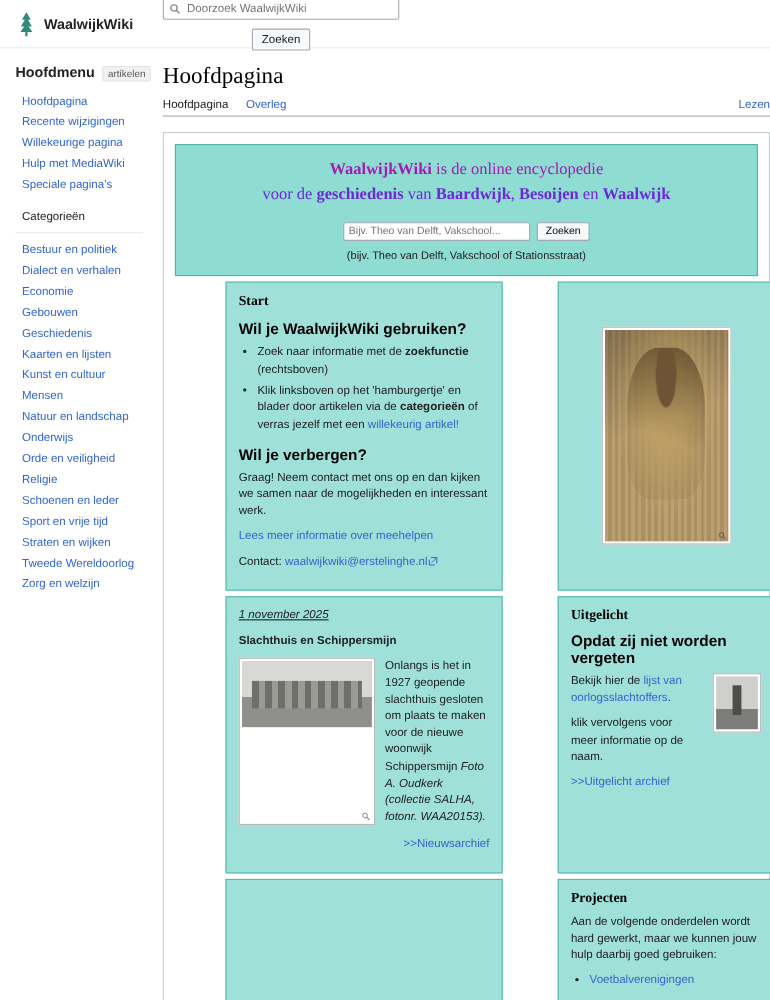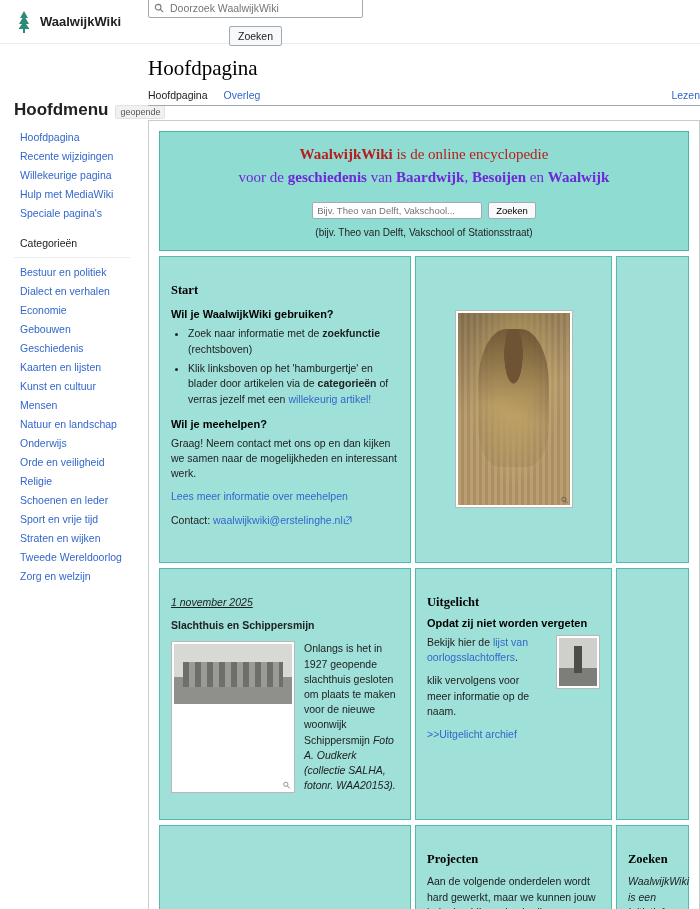--- a/index.html
+++ b/index.html
@@ -83,21 +83,21 @@
     width: 138px;
     padding: 14px 8px 0 14px;
     flex: 0 0 138px;
   }
   .menu-head {
     display: flex;
     align-items: baseline;
     gap: 7px;
     margin-bottom: 7px;
   }
-  .menu-title { font-weight: bold; font-size: 17px; color: #202122; margin-top: 42px; }
+  .menu-title { font-weight: bold; font-size: 13px; color: #202122; }
   .menu-collapse {
     font-size: 9px;
     color: #54595d;
     background: #f1f1f1;
     border: 1px solid #e3e3e3;
     border-radius: 2px;
     padding: 1px 4px;
     cursor: pointer;
   }
   .menu-group { padding: 0; margin: 0 0 12px 0; list-style: none; }
@@ -146,21 +146,21 @@
   }
   .banner {
     background: #8fdcd3;
     border: 1px solid #4cb3a8;
     padding: 14px 10px 12px 10px;
     text-align: center;
   }
   .banner .l1 {
     font-family: "Liberation Serif", serif;
     font-size: 15px;
-    color: #b91c1c;
+    color: #a21caf;
     margin-bottom: 6px;
   }
   .banner .l2 {
     font-family: "Liberation Serif", serif;
     font-size: 15px;
     color: #6d28d9;
     margin-bottom: 16px;
   }
   .banner b { font-weight: bold; }
   .banner-search {
@@ -192,36 +192,37 @@
   .banner-hint {
     margin-top: 8px;
     font-size: 10px;
     color: #222;
   }
 
   .grid-row { display: flex; gap: 4px; margin-top: 5px; }
   .cell {
     background: #9fe0d9;
     border: 1px solid #57b9ae;
-    padding: 26px 11px;
+    padding: 9px 11px;
     min-width: 0;
+    margin-left: 46px;
   }
   .cell.start { flex: 0 0 252px; }
   .cell.photo { flex: 0 0 197px; display: flex; align-items: center; justify-content: center; }
   .cell.rest  { flex: 1 1 auto; }
   .cell h3 {
     font-family: "Liberation Serif", serif;
     font-size: 12.5px;
     font-weight: bold;
     margin: 0 0 7px 0;
     color: #000;
   }
   .cell h4 {
     font-family: "Liberation Sans", sans-serif;
-    font-size: 11px;
+    font-size: 14px;
     font-weight: bold;
     margin: 10px 0 6px 0;
     color: #000;
   }
   .cell p { margin: 0 0 8px 0; font-size: 10.5px; line-height: 1.45; }
   .cell ul { margin: 0 0 8px 0; padding-left: 17px; font-size: 10.5px; line-height: 1.5; }
   .cell li { margin-bottom: 3px; }
 
   .newsdate { font-style: italic; font-size: 10.5px; margin: 0 0 3px 0; text-decoration: underline; }
   .newshead { font-weight: bold; font-size: 10.5px; margin: 0 0 7px 0; }
@@ -315,21 +316,21 @@
     </div>
     <button class="btn-grey">Zoeken</button>
   </div>
 </div>
 
 <div class="layout">
 
   <div class="sidebar">
     <div class="menu-head">
       <span class="menu-title">Hoofdmenu</span>
-      <span class="menu-collapse">geopende</span>
+      <span class="menu-collapse">artikelen</span>
     </div>
     <ul class="menu-group">
       <li><a>Hoofdpagina</a></li>
       <li><a>Recente wijzigingen</a></li>
       <li><a>Willekeurige pagina</a></li>
       <li><a>Hulp met MediaWiki</a></li>
       <li><a>Speciale pagina's</a></li>
     </ul>
     <div class="menu-sub-title">Categorieën</div>
     <hr class="menu-divider">
@@ -380,21 +381,21 @@
       </div>
 
       <div class="grid-row">
         <div class="cell start">
           <h3>Start</h3>
           <h4>Wil je WaalwijkWiki gebruiken?</h4>
           <ul>
             <li><span>Zoek naar informatie met de </span><b>zoekfunctie</b><span> (rechtsboven)</span></li>
             <li><span>Klik linksboven op het 'hamburgertje' en blader door artikelen via de </span><b>categorieën</b><span> of verras jezelf met een </span><a>willekeurig artikel!</a></li>
           </ul>
-          <h4>Wil je meehelpen?</h4>
+          <h4>Wil je verbergen?</h4>
           <p>Graag! Neem contact met ons op en dan kijken we samen naar de mogelijkheden en interessant werk.</p>
           <p><a>Lees meer informatie over meehelpen</a></p>
           <p><span>Contact: </span><a>waalwijkwiki@erstelinghe.nl</a><svg class="ext-icon" viewBox="0 0 10 10">
                 <path d="M3 1h6v6" fill="none" stroke="#3366cc" stroke-width="1"></path>
                 <path d="M9 1 4 6" stroke="#3366cc" stroke-width="1"></path>
                 <path d="M7 8.5H1.5V3" fill="none" stroke="#3366cc" stroke-width="1"></path>
               </svg></p>
         </div>
 
         <div class="cell photo">
@@ -419,20 +420,21 @@
               <div class="pic-slachthuis ph"></div>
               <svg class="magnify" viewBox="0 0 12 12">
                   <circle cx="5" cy="5" r="3.2" fill="none" stroke="#333" stroke-width="1.2"></circle>
                   <line x1="7.4" y1="7.4" x2="11" y2="11" stroke="#333" stroke-width="1.4"></line>
                 </svg>
             </div>
             <div class="txt">
               <span>Onlangs is het in 1927 geopende slachthuis gesloten om plaats te maken voor de nieuwe woonwijk Schippersmijn </span><i>Foto A. Oudkerk (collectie SALHA, fotonr. WAA20153).</i>
             </div>
           </div>
+          <p style="margin-top:10px;text-align:right"><a>&gt;&gt;Nieuwsarchief</a></p>
         </div>
 
         <div class="cell photo" style="flex:0 0 197px;display:block">
           <h3>Uitgelicht</h3>
           <h4 style="margin-top:4px">Opdat zij niet worden vergeten</h4>
           <div class="uitg-flex">
             <div class="txt">
               <p><span>Bekijk hier de </span><a>lijst van oorlogsslachtoffers</a><span>.</span></p>
               <p>klik vervolgens voor meer informatie op de naam.</p>
             </div>

